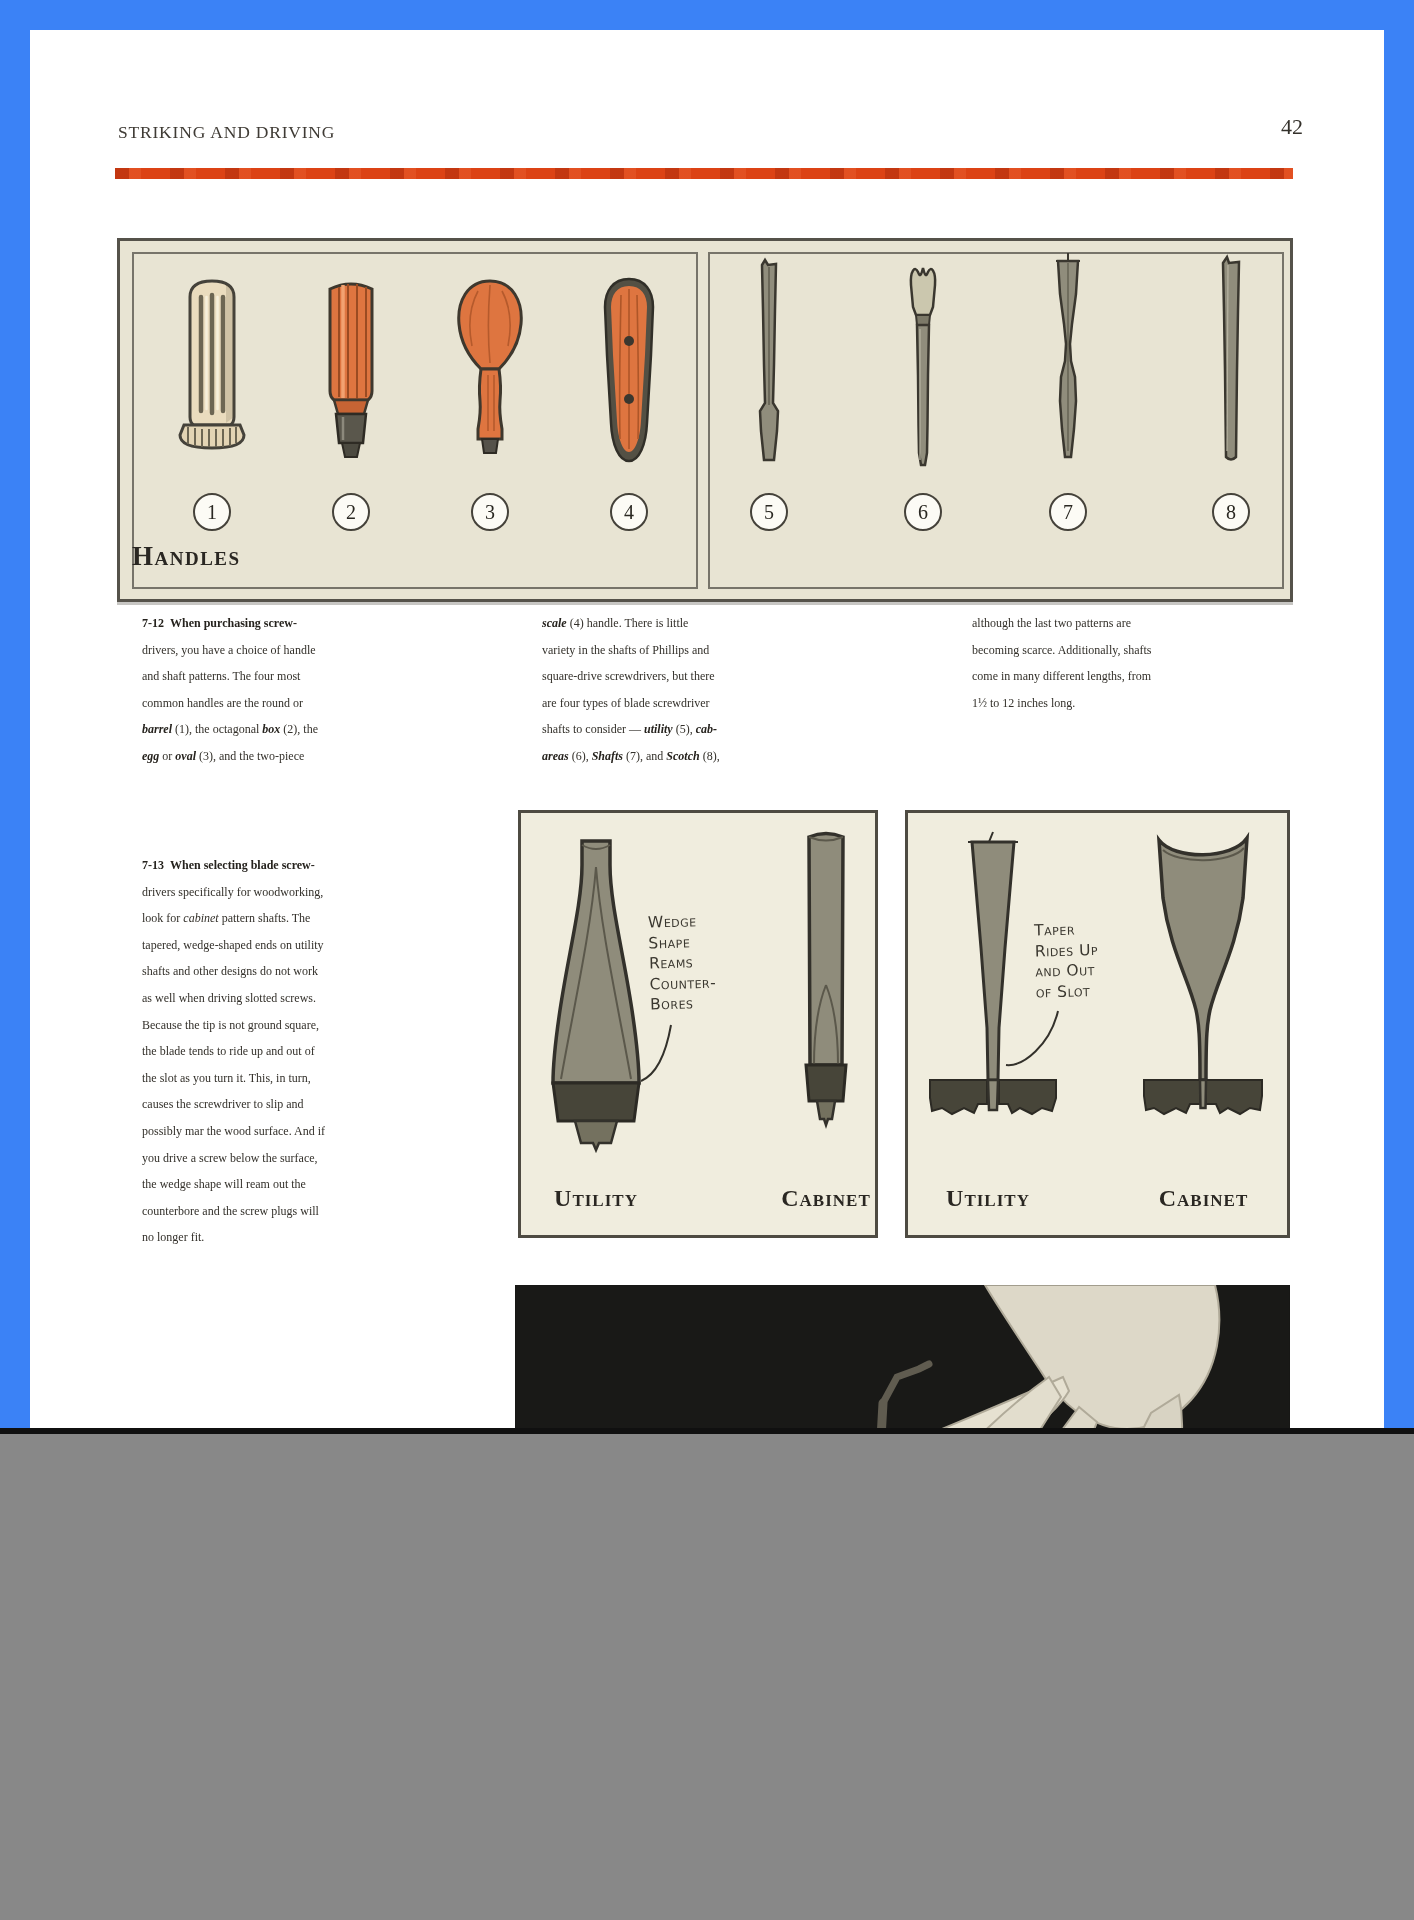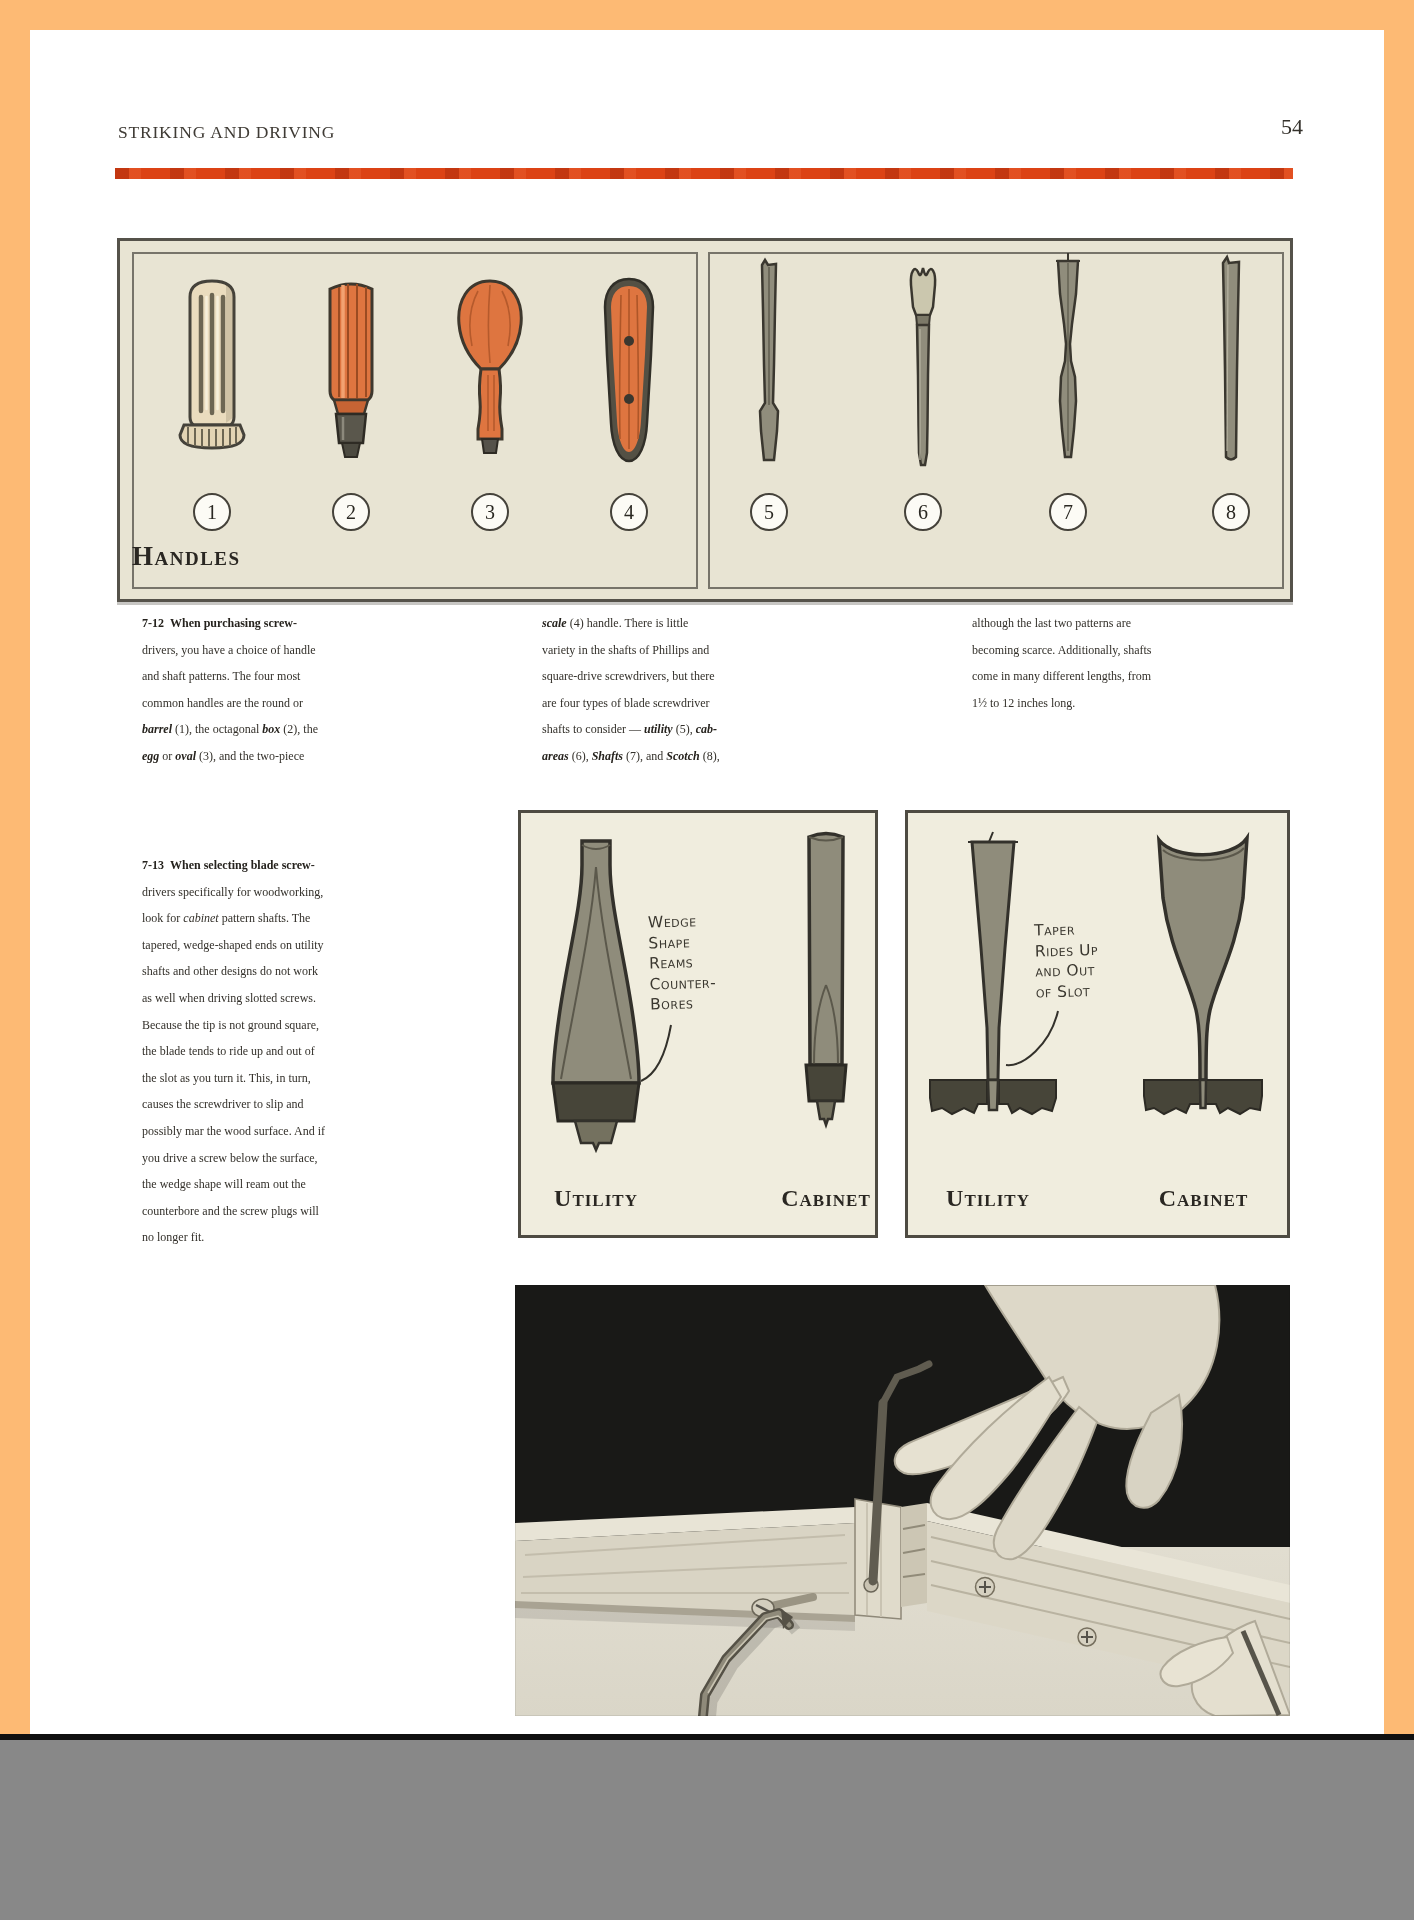--- a/index.html
+++ b/index.html
@@ -1,16 +1,16 @@
 <!DOCTYPE html>
 <html><head>
 <meta charset="utf-8">
 <style>
   html,body{margin:0;padding:0;background:#888;}
-  #canvas{position:relative;width:1414px;height:1740px;background:#fdba74;overflow:hidden;
+  #canvas{position:relative;width:1414px;height:1434px;background:#3b82f6;overflow:hidden;
           font-family:"Liberation Serif",serif;}
   #paper{position:absolute;left:30px;top:30px;width:1354px;height:1858px;background:#FFFFFF;}
   #bottom-bar{position:absolute;left:0;bottom:0;width:1414px;height:6px;background:#101010;}
 
   .abs{position:absolute;}
   .noselect{user-select:none;}
 
   
   .running-head{position:absolute;left:118px;top:122px;font-size:17.5px;letter-spacing:.8px;color:#3F3B35;}
   .folio{position:absolute;left:1255px;top:114px;width:48px;font-size:22px;color:#34312B;text-align:right;}
@@ -42,21 +42,21 @@
 
   svg{display:block;}
 </style>
 </head>
 <body>
 
 <div id="canvas" class="noselect">
   <div id="paper"></div>
 
   <div class="running-head">STRIKING AND DRIVING</div>
-  <div class="folio">54</div>
+  <div class="folio">42</div>
   <div class="red-rule"></div>
 
   <div class="fig-box">
 
     <div class="fig-panel" style="left:12px;width:566px;"></div>
 
     <div class="fig-panel" style="left:588px;width:576px;"></div>
 
     <svg class="abs" style="left:32px;top:30px;" width="120" height="210" viewBox="0 0 120 210">
       <path d="M38,26 Q38,10 60,10 Q82,10 82,26 L82,146 Q82,152 78,154 L42,154 Q38,152 38,146 Z" fill="#EADCBE" stroke="#45423A" stroke-width="3"></path>

